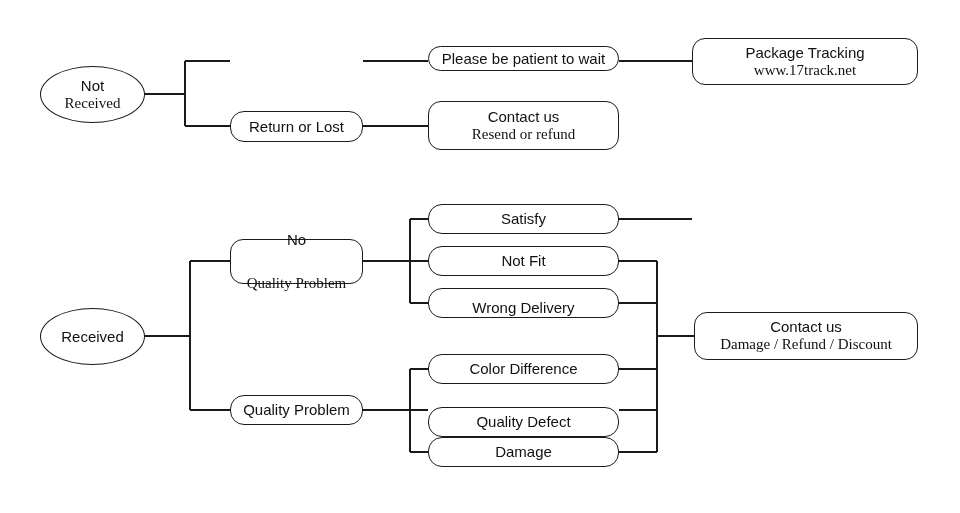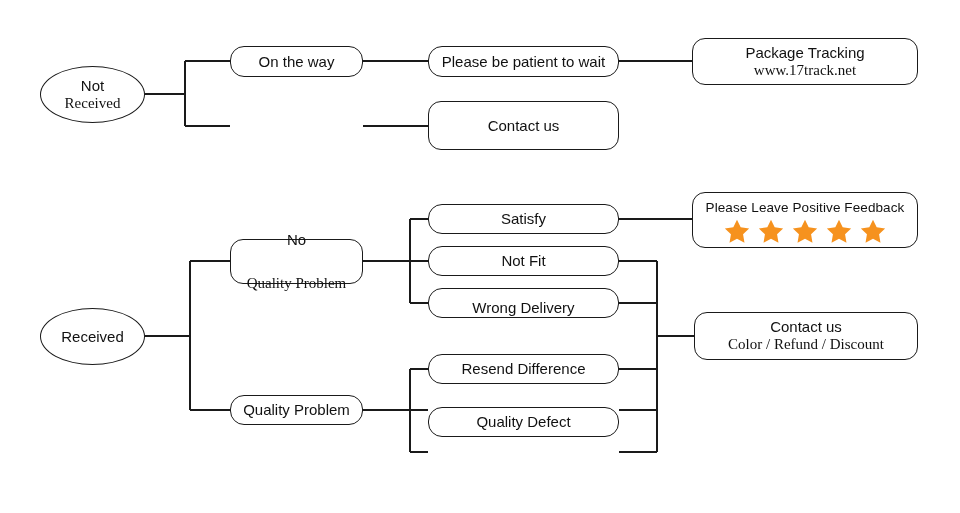--- a/index.html
+++ b/index.html
@@ -115,31 +115,32 @@
 
       <path d="M657,336 L694,336"></path>
     </g>
   </svg>
 
   <div class="node ellipse" style="left:40px; top:66px; width:105px; height:57px;">
     <span class="line1">Not</span>
     <span class="line2">Received</span>
   </div>
 
-  <div class="node rbox" style="left:230px; top:46px; width:133px; height:31px;">
-    <span>On the way</span>
+
+  <div class="node rbox" style="left:230px; top:111px; width:133px; height:31px;">
+    <span>Return or Lost</span>
   </div>
 
-
-  <div class="node rbox" style="left:428px; top:46px; width:191px; height:31px;">
+  <div class="node rbox" style="left:428px; top:46px; width:191px; height:25px;">
     <span>Please be patient to wait</span>
   </div>
 
   <div class="node rbox tall" style="left:428px; top:101px; width:191px; height:49px;">
     <span class="line1">Contact us</span>
+    <span class="line2">Resend or refund</span>
   </div>
 
   <div class="node rbox tall" style="left:692px; top:38px; width:226px; height:47px;">
     <span class="line1">Package Tracking</span>
     <span class="line2">www.17track.net</span>
   </div>
 
   <div class="node ellipse" style="left:40px; top:308px; width:105px; height:57px;">
     <span class="line1">Received</span>
   </div>
@@ -159,47 +160,30 @@
 
   <div class="node rbox" style="left:428px; top:204px; width:191px; height:30px;">
     <span>Satisfy</span>
   </div>
 
   <div class="node rbox" style="left:428px; top:288px; width:191px; height:30px;justify-content:flex-end;">
     <span>Wrong Delivery</span>
   </div>
 
   <div class="node rbox" style="left:428px; top:354px; width:191px; height:30px;">
-    <span>Resend Difference</span>
+    <span>Color Difference</span>
   </div>
 
   <div class="node rbox" style="left:428px; top:407px; width:191px; height:30px;">
     <span>Quality Defect</span>
   </div>
 
+  <div class="node rbox" style="left:428px; top:437px; width:191px; height:30px;">
+    <span>Damage</span>
+  </div>
 
-  <div class="node rbox feedback" style="left:692px; top:192px; width:226px; height:56px;">
-    <span class="fb-text">Please Leave Positive Feedback</span>
-    <div class="stars">
-      <svg class="star" viewBox="0 0 24 24">
-          <polygon fill="#F6921E" points="12,1.6 15.4,8.6 23.2,9.7 17.6,15.1 18.9,22.8 12,19.1 5.1,22.8 6.4,15.1 0.8,9.7 8.6,8.6"></polygon>
-        </svg>
-      <svg class="star" viewBox="0 0 24 24">
-          <polygon fill="#F6921E" points="12,1.6 15.4,8.6 23.2,9.7 17.6,15.1 18.9,22.8 12,19.1 5.1,22.8 6.4,15.1 0.8,9.7 8.6,8.6"></polygon>
-        </svg>
-      <svg class="star" viewBox="0 0 24 24">
-          <polygon fill="#F6921E" points="12,1.6 15.4,8.6 23.2,9.7 17.6,15.1 18.9,22.8 12,19.1 5.1,22.8 6.4,15.1 0.8,9.7 8.6,8.6"></polygon>
-        </svg>
-      <svg class="star" viewBox="0 0 24 24">
-          <polygon fill="#F6921E" points="12,1.6 15.4,8.6 23.2,9.7 17.6,15.1 18.9,22.8 12,19.1 5.1,22.8 6.4,15.1 0.8,9.7 8.6,8.6"></polygon>
-        </svg>
-      <svg class="star" viewBox="0 0 24 24">
-          <polygon fill="#F6921E" points="12,1.6 15.4,8.6 23.2,9.7 17.6,15.1 18.9,22.8 12,19.1 5.1,22.8 6.4,15.1 0.8,9.7 8.6,8.6"></polygon>
-        </svg>
-    </div>
-  </div>
 
   <div class="node rbox tall" style="left:694px; top:312px; width:224px; height:48px;">
     <span class="line1">Contact us</span>
-    <span class="line2">Color / Refund / Discount</span>
+    <span class="line2">Damage / Refund / Discount</span>
   </div>
 
 </div>
 
 </body></html>

